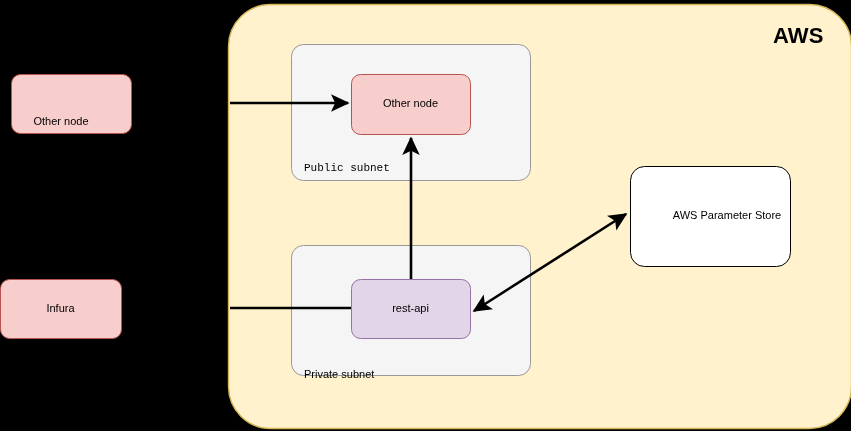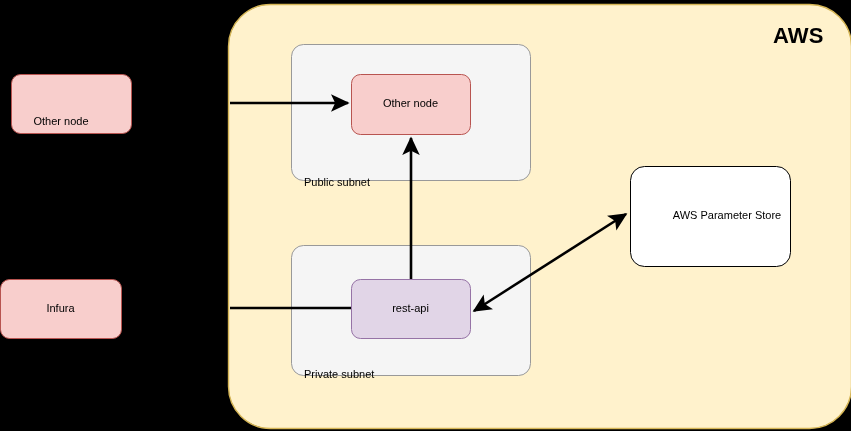--- a/index.html
+++ b/index.html
@@ -82,21 +82,21 @@
     <rect id="shape-node-4" x="630.5" y="166.5" width="160" height="100" rx="14" ry="14" fill="#ffffff" stroke="#000000" stroke-width="1"></rect>
 
     <polyline id="conn-1" fill="none" points="411,279 411,138" stroke="#000000" stroke-width="2.6" stroke-linecap="butt" marker-end="url(#arrow-end)"></polyline>
 
     <rect id="shape-node-2" x="351.5" y="74.5" width="119" height="60" rx="9" ry="9" fill="#f8cecc" stroke="#b85450" stroke-width="1"></rect>
     <rect id="shape-node-3" x="351.5" y="279.5" width="119" height="59" rx="9" ry="9" fill="#e1d5e7" stroke="#9673a6" stroke-width="1"></rect>
   </svg>
 
   <div class="aws-label" id="label-cloud" style="left: 773px; top: 23px;">AWS</div>
 
-  <div class="group-label" id="label-subnet-0" style="left: 304px; top: 176px;">Public subnet</div>
+  <div class="group-label" id="label-subnet-0" style="left: 304px; top: 162px; font-family: Liberation Mono, monospace;">Public subnet</div>
   <div class="group-label" id="label-subnet-1" style="left: 304px; top: 368px;">Private subnet</div>
 
   <div class="node-label" id="label-node-0" style="left: 11px; top: 92px; width: 100px; height: 59px;">Other node</div>
   <div class="node-label" id="label-node-1" style="left: 0px; top: 279px; width: 121px; height: 59px;">Infura</div>
   <div class="node-label" id="label-node-2" style="left: 351px; top: 74px; width: 119px; height: 60px;">Other node</div>
   <div class="node-label" id="label-node-3" style="left: 351px; top: 279px; width: 119px; height: 59px;">rest-api</div>
   <div class="node-label" id="label-node-4" style="left: 630px; top: 166px; width: 160px; height: 100px; padding-left: 17px;">AWS Parameter Store</div>
 
 </div>
 

